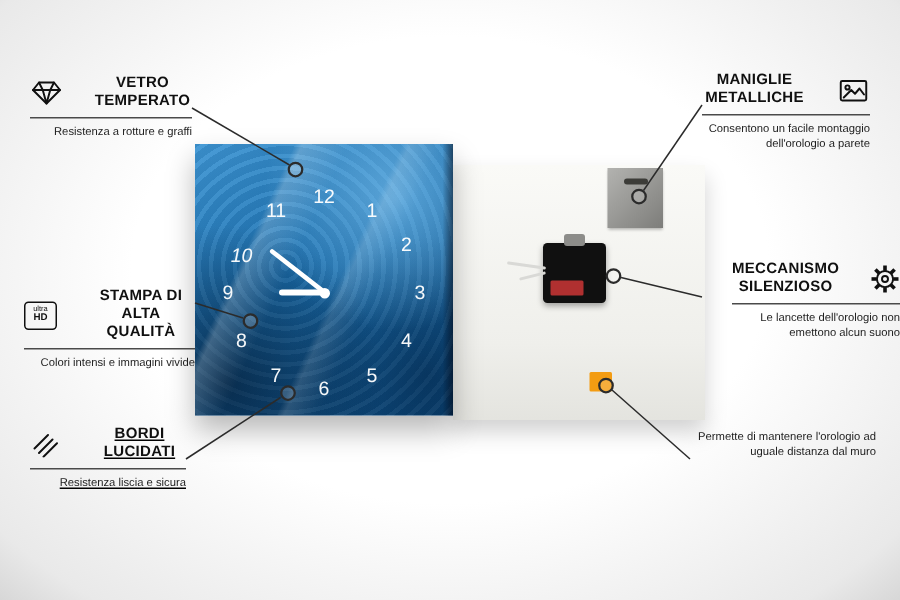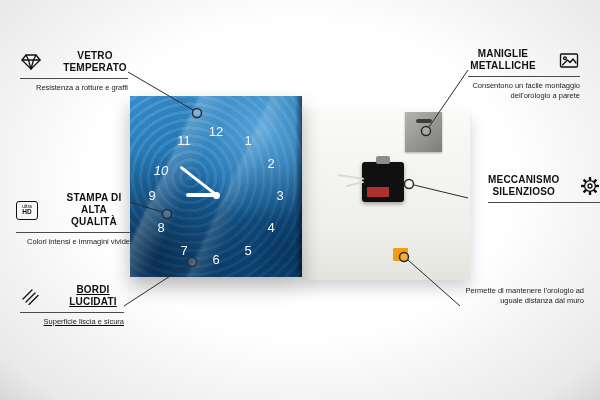--- a/index.html
+++ b/index.html
@@ -167,21 +167,21 @@
 
   <div class="callout c-l3">
     <div class="co-head">
       <span class="co-icon">
         <svg width="20" height="18" viewBox="0 0 20 18">
           <path class="ic" d="M2 12 L11 3 M5 15 L14 6 M8 17.5 L17 8.5"></path>
         </svg>
       </span>
       <span class="co-title">BORDI LUCIDATI</span>
     </div>
-    <div class="co-sub">Superficie liscia e sicura</div>
+    <div class="co-sub">Resistenza liscia e sicura</div>
   </div>
 
   <div class="callout c-r1">
     <div class="co-head">
       <span class="co-title">MANIGLIE METALLICHE</span>
       <span class="co-icon">
         <svg width="20" height="17" viewBox="0 0 20 17">
           <rect class="ic" x="1.5" y="2" width="17" height="13" rx="1"></rect>
           <circle class="ic" cx="6" cy="6.3" r="1.4"></circle>
           <path class="ic" d="M3.5 13 L8.5 8 L11 10.5 L14 7 L17 11"></path>
@@ -204,19 +204,20 @@
             <line x1="3.6" y1="3.6" x2="6.1" y2="6.1"></line>
               <line x1="13.9" y1="13.9" x2="16.4" y2="16.4"></line>
             <line x1="3.6" y1="16.4" x2="6.1" y2="13.9"></line>
               <line x1="13.9" y1="6.1" x2="16.4" y2="3.6"></line>
           </g>
           <circle class="ic" cx="10" cy="10" r="5.4" fill="#ffffff00"></circle>
           <circle class="ic" cx="10" cy="10" r="2"></circle>
         </svg>
       </span>
     </div>
+    <div class="co-sub">Le lancette dell'orologio non emettono alcun suono</div>
   </div>
 
   <div class="callout c-r3">
     <div class="co-sub">Permette di mantenere l'orologio ad uguale distanza dal muro</div>
   </div>
 
 </div>
 
 </body></html>

